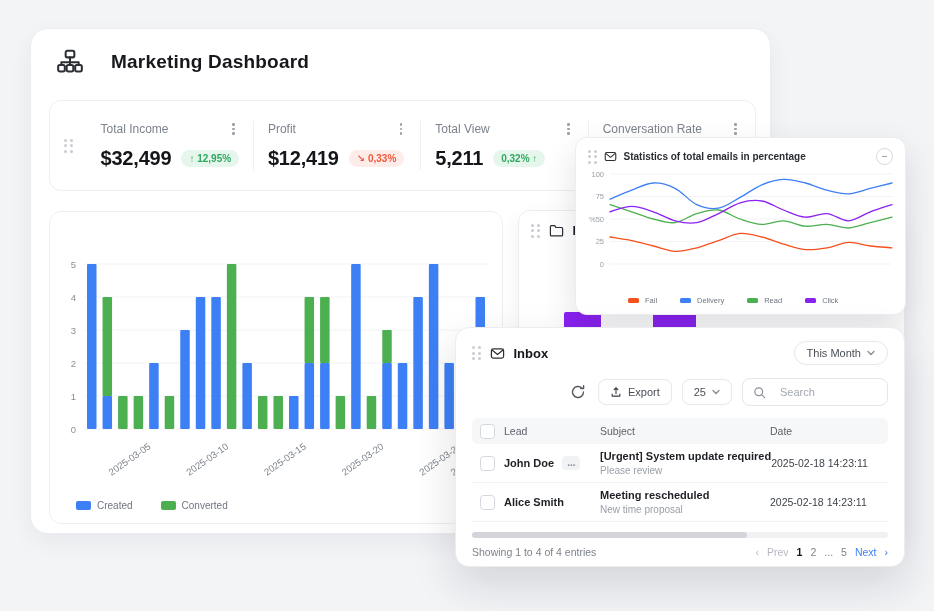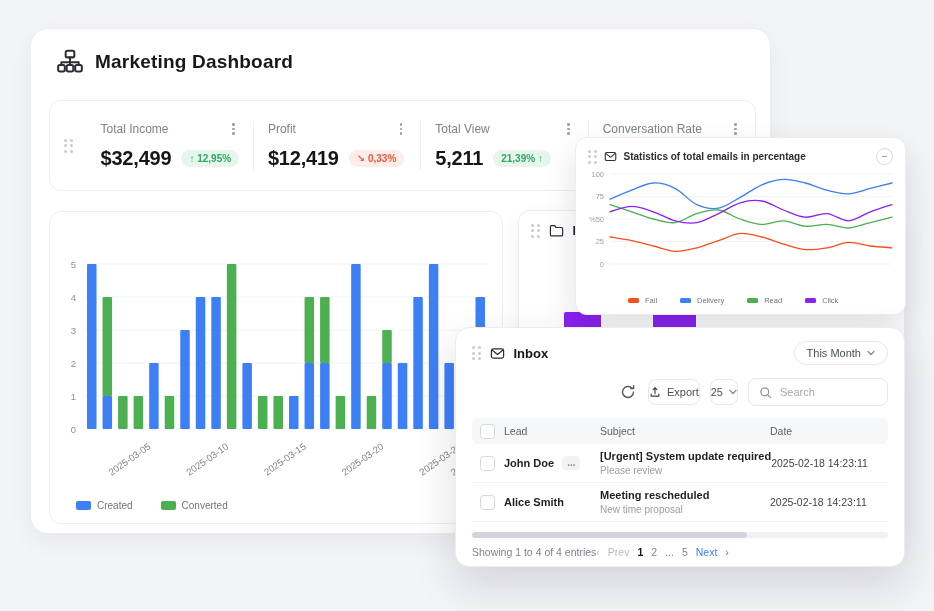--- a/index.html
+++ b/index.html
@@ -3,21 +3,21 @@
 <meta charset="utf-8">
 <style>
   html,body{margin:0;padding:0;background:#f3f4f6;}
   .stage{position:relative;width:934px;height:611px;overflow:hidden;
     font-family:"Liberation Sans","DejaVu Sans",sans-serif;background:var(--page-bg,#f3f4f6);}
   .card{background:#fff;border:1px solid #ededf0;border-radius:12px;position:absolute;box-sizing:border-box;}
 
   
   .main-card{left:30px;top:28px;width:741px;height:506px;border-radius:18px;
     box-shadow:0 8px 24px rgba(20,20,40,.05);z-index:1;}
-  .page-header{position:absolute;left:26px;top:20px;display:flex;align-items:center;gap:12px;}
+  .page-header{position:absolute;left:26px;top:20px;display:flex;align-items:center;gap:28px;}
   .page-title{margin:0;font-size:19px;font-weight:600;color:#17181c;letter-spacing:.2px;}
   .icon svg{display:block;}
 
   
   .dots6{display:grid;grid-template-columns:repeat(2,3px);grid-auto-rows:3px;gap:2.5px;cursor:grab;}
   .dots6 i{background:#c9ccd2;border-radius:50%;}
   .dots3{display:grid;grid-auto-rows:2.6px;grid-template-columns:2.6px;gap:2.2px;cursor:pointer;padding:2px;}
   .dots3 i{background:#9aa0a8;border-radius:50%;}
 
   
@@ -63,41 +63,41 @@
   .circle-btn i{width:5px;height:1.5px;background:#9aa0a8;border-radius:1px;}
   #email-chart{position:absolute;left:4px;top:30px;overflow:visible;}
 
   
   .inbox-card{left:455px;top:327px;width:450px;height:240px;border-radius:14px;z-index:4;
     box-shadow:0 18px 44px rgba(20,20,40,.14);padding:13px 16px 10px;}
   .inbox-head{display:flex;align-items:center;gap:9px;}
   .inbox-head .title{font-size:13px;font-weight:700;color:#15161a;}
   .pill{display:flex;align-items:center;gap:6px;border:1px solid #e7e7ec;border-radius:15px;
     padding:5px 12px;font-size:11px;color:#4a4f57;background:#fff;cursor:pointer;white-space:nowrap;}
-  .pill.sq{border-radius:8px;padding:6px 0;}
+  .pill.sq{border-radius:8px;padding:6px 11px;}
   .toolbar{display:flex;justify-content:flex-end;align-items:center;gap:10px;margin-top:13px;}
   .icon-btn{background:none;border:none;padding:2px;cursor:pointer;display:flex;}
-  .search-box{display:flex;align-items:center;gap:6px;border:1px solid #e5e6ea;border-radius:8px;
+  .search-box{display:flex;align-items:center;gap:12px;border:1px solid #e5e6ea;border-radius:8px;
     padding:6px 10px;background:#fff;}
   .search-box input{border:none;outline:none;width:95px;font-size:11px;color:#3a3f46;
     font-family:"Liberation Sans","DejaVu Sans",sans-serif;background:transparent;}
   .search-box input::placeholder{color:#a3a8af;}
   .trow{display:grid;grid-template-columns:32px 96px 1fr 118px;align-items:center;}
   .thead{background:#f6f7f9;border-radius:6px;height:26px;font-size:10.5px;color:#5c6269;margin-top:12px;}
   .tbody .trow{border-bottom:1px solid #f1f2f4;padding:6px 0;}
   .checkbox{width:13px;height:13px;border:1.4px solid #d4d7dd;border-radius:3.5px;background:#fff;
     display:inline-block;margin-left:8px;cursor:pointer;}
   .from-cell{display:flex;align-items:center;gap:8px;font-size:11px;font-weight:600;color:#1d2025;white-space:nowrap;}
   .tag{background:#f1f2f4;color:#8a8f98;border-radius:4px;padding:0 5px;font-size:10px;line-height:14px;cursor:pointer;}
   .subj .s1{font-size:11px;font-weight:700;color:#1d2025;white-space:nowrap;}
   .subj .s2{font-size:10px;color:#9aa0a8;margin-top:3px;white-space:nowrap;}
   .date-cell{font-size:10.5px;color:#3f444b;white-space:nowrap;}
   .hscroll{margin-top:10px;height:6px;border-radius:3px;background:#f0f1f3;position:relative;cursor:pointer;}
   .hscroll .thumb{position:absolute;left:0;top:0;height:6px;width:66%;border-radius:3px;background:#d3d5da;}
-  .ifoot{display:flex;justify-content:flex-start;align-items:center;margin-top:8px;font-size:10.5px;}
+  .ifoot{display:flex;justify-content:space-between;align-items:center;margin-top:8px;font-size:10.5px;}
   .summary{color:#7d838c;}
   .pager{display:flex;align-items:center;gap:8px;}
   .pg{color:#7d838c;cursor:pointer;}
   .pg.muted{color:#b6bac0;}
   .pg.active{color:#15161a;font-weight:700;}
   .pg.next{color:var(--accent-blue);}
 </style>
 </head>
 <body>
 
@@ -161,21 +161,21 @@
         <div class="stat-top">
           <span class="stat-label">Total View</span>
           <span class="dots3">
               <i></i>
               <i></i>
               <i></i>
             </span>
         </div>
         <div class="stat-bottom">
           <span class="stat-value">5,211</span>
-          <span class="badge badge--up">21,39% ↑</span>
+          <span class="badge badge--up">0,32% ↑</span>
         </div>
       </div>
 
       <div class="stat">
         <div class="stat-top">
           <span class="stat-label">Conversation Rate</span>
           <span class="dots3">
               <i></i>
               <i></i>
               <i></i>

